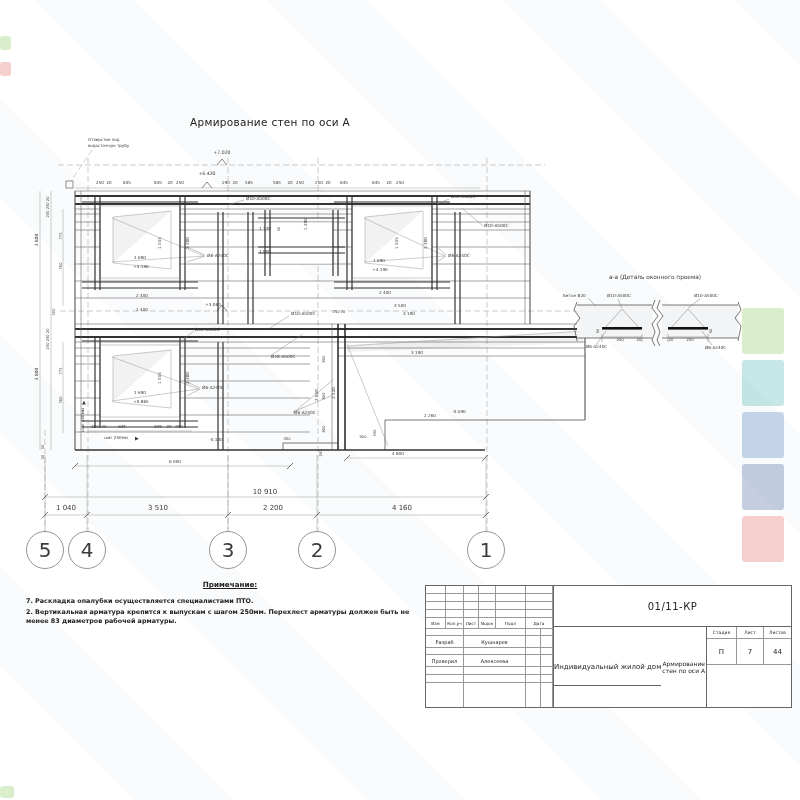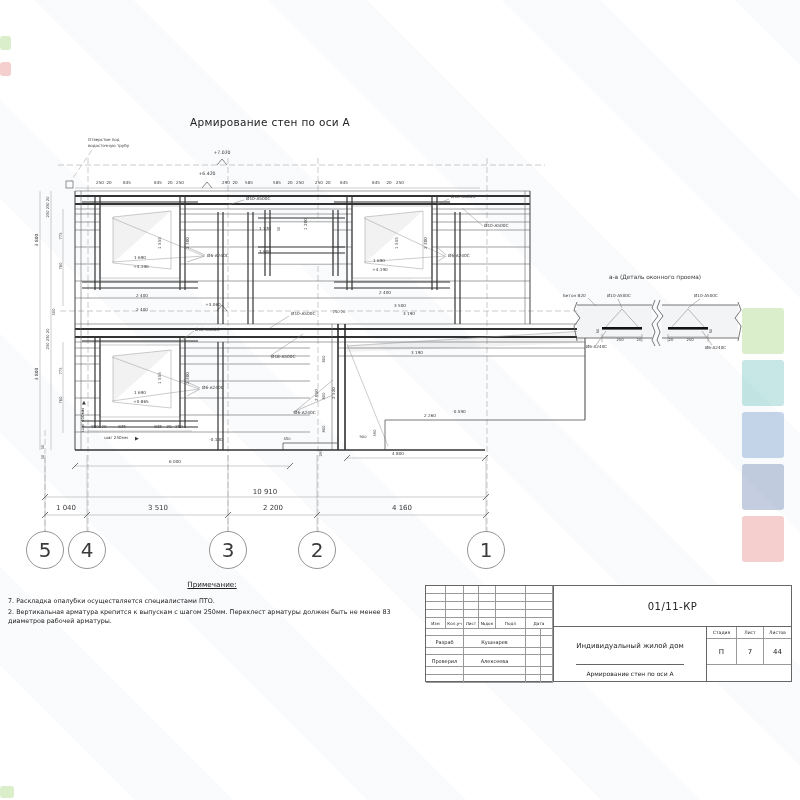--- a/index.html
+++ b/index.html
@@ -5,38 +5,38 @@
   html,body{margin:0;padding:0;background:#fff;}
   #sheet{position:relative;width:800px;height:800px;background:#ffffff;overflow:hidden;
          font-family:"DejaVu Sans","Liberation Sans",sans-serif;color:#333;padding-left:28px;}
   
   #sheet::before{content:"";position:absolute;inset:0;pointer-events:none;
     background:repeating-linear-gradient(45deg,transparent 0 95px,rgba(150,170,190,0.05) 95px 165px);}
   .pagetitle{position:absolute;left:120px;top:116px;width:300px;text-align:center;
     font-size:10.5px;color:#222;letter-spacing:0.3px;}
   svg{position:absolute;left:0;top:0;}
   svg text{fill:#3a3a3a;font-family:"DejaVu Sans","Liberation Sans",sans-serif;}
-  .notes{position:absolute;left:8px;top:580px;width:408px;font-size:6.4px;line-height:1.45;color:#222;}
+  .notes{position:absolute;left:26px;top:580px;width:408px;font-size:6.4px;line-height:1.45;color:#222;font-weight:bold;}
   .notes .notes-h{text-align:center;font-size:7.2px;text-decoration:underline;margin-bottom:7px;}
   .notes p{margin:0 0 1px 0;}
   
-  .tb{position:absolute;left:425px;top:585px;width:367px;height:97px;border:1px solid #666;
+  .tb{position:absolute;left:425px;top:585px;width:367px;height:123px;border:1px solid #666;
       display:flex;font-size:5px;color:#222;box-sizing:border-box;background:rgba(255,255,255,0.85);}
   .tb .cell{box-sizing:border-box;border-right:1px solid #999;border-bottom:1px solid #999;
       display:flex;align-items:center;justify-content:center;overflow:hidden;}
   .tb-left{width:128px;display:flex;flex-direction:column;border-right:1px solid #666;box-sizing:border-box;}
   .tb-row{display:flex;flex:none;}
   .h8{height:8px;} .h11{height:11px;} .h7{height:7px;} .h12{height:12px;}
   .c20{width:20px;} .c18{width:18px;} .c15{width:15px;} .c17{width:17px;} .c30{width:30px;} .c28f{flex:1;}
   .r38{width:38px;} .r62{width:62px;} .r15{width:15px;} .r13f{flex:1;}
   .tb-right{flex:1;display:flex;flex-direction:column;}
   .tb-doc{height:40px;border-bottom:1px solid #666;display:flex;align-items:center;justify-content:center;
       font-size:10px;letter-spacing:0.5px;}
   .tb-low{flex:1;display:flex;}
-  .tb-mid{width:152px;border-right:1px solid #666;display:flex;flex-direction:column;align-items:center;}
+  .tb-mid{width:152px;border-right:1px solid #666;display:flex;flex-direction:row;align-items:center;}
   .tb-proj{height:37px;border-bottom:1px solid #666;display:flex;align-items:center;justify-content:center;
       font-size:7px;text-align:center;}
   .tb-sht{flex:1;display:flex;align-items:center;justify-content:center;font-size:6px;text-align:center;}
   .tb-stage{flex:1;display:flex;flex-direction:column;}
   .st-h{height:12px;display:flex;} .st-v{height:25px;display:flex;border-bottom:1px solid #999;}
   .st-h .cell{font-size:4.5px;} .st-v .cell{font-size:7px;border-bottom:none;}
   .st-e{flex:1;}
   .hdr{font-size:4.2px;}
   
   .wm{position:absolute;border-radius:3px;opacity:0.28;pointer-events:none;}

